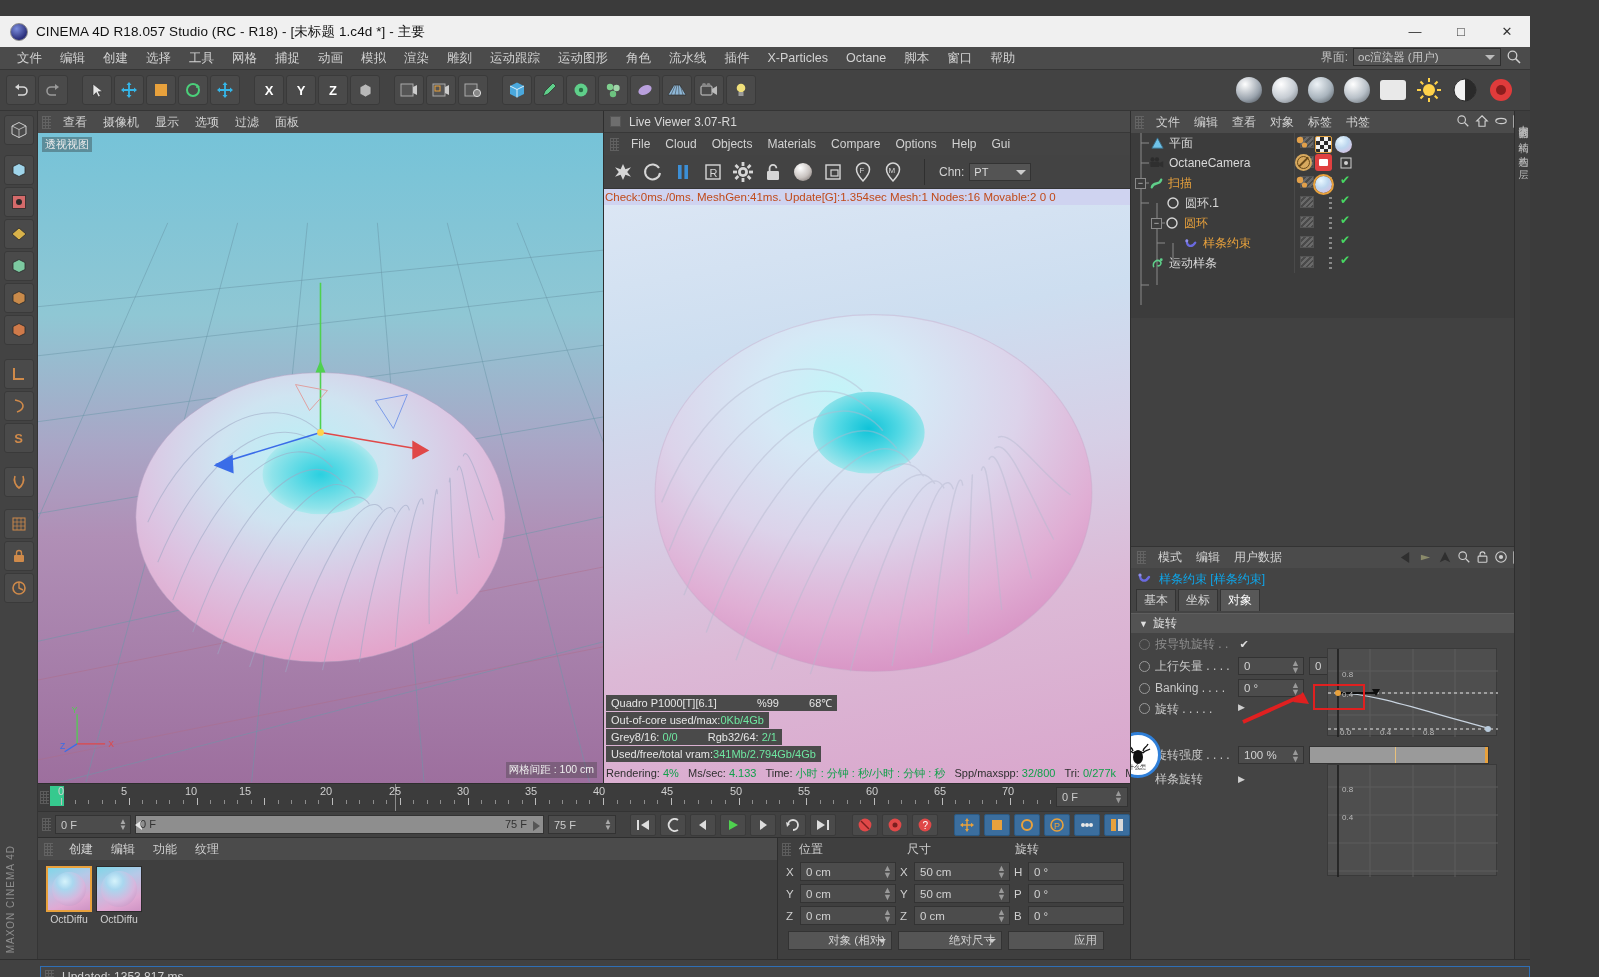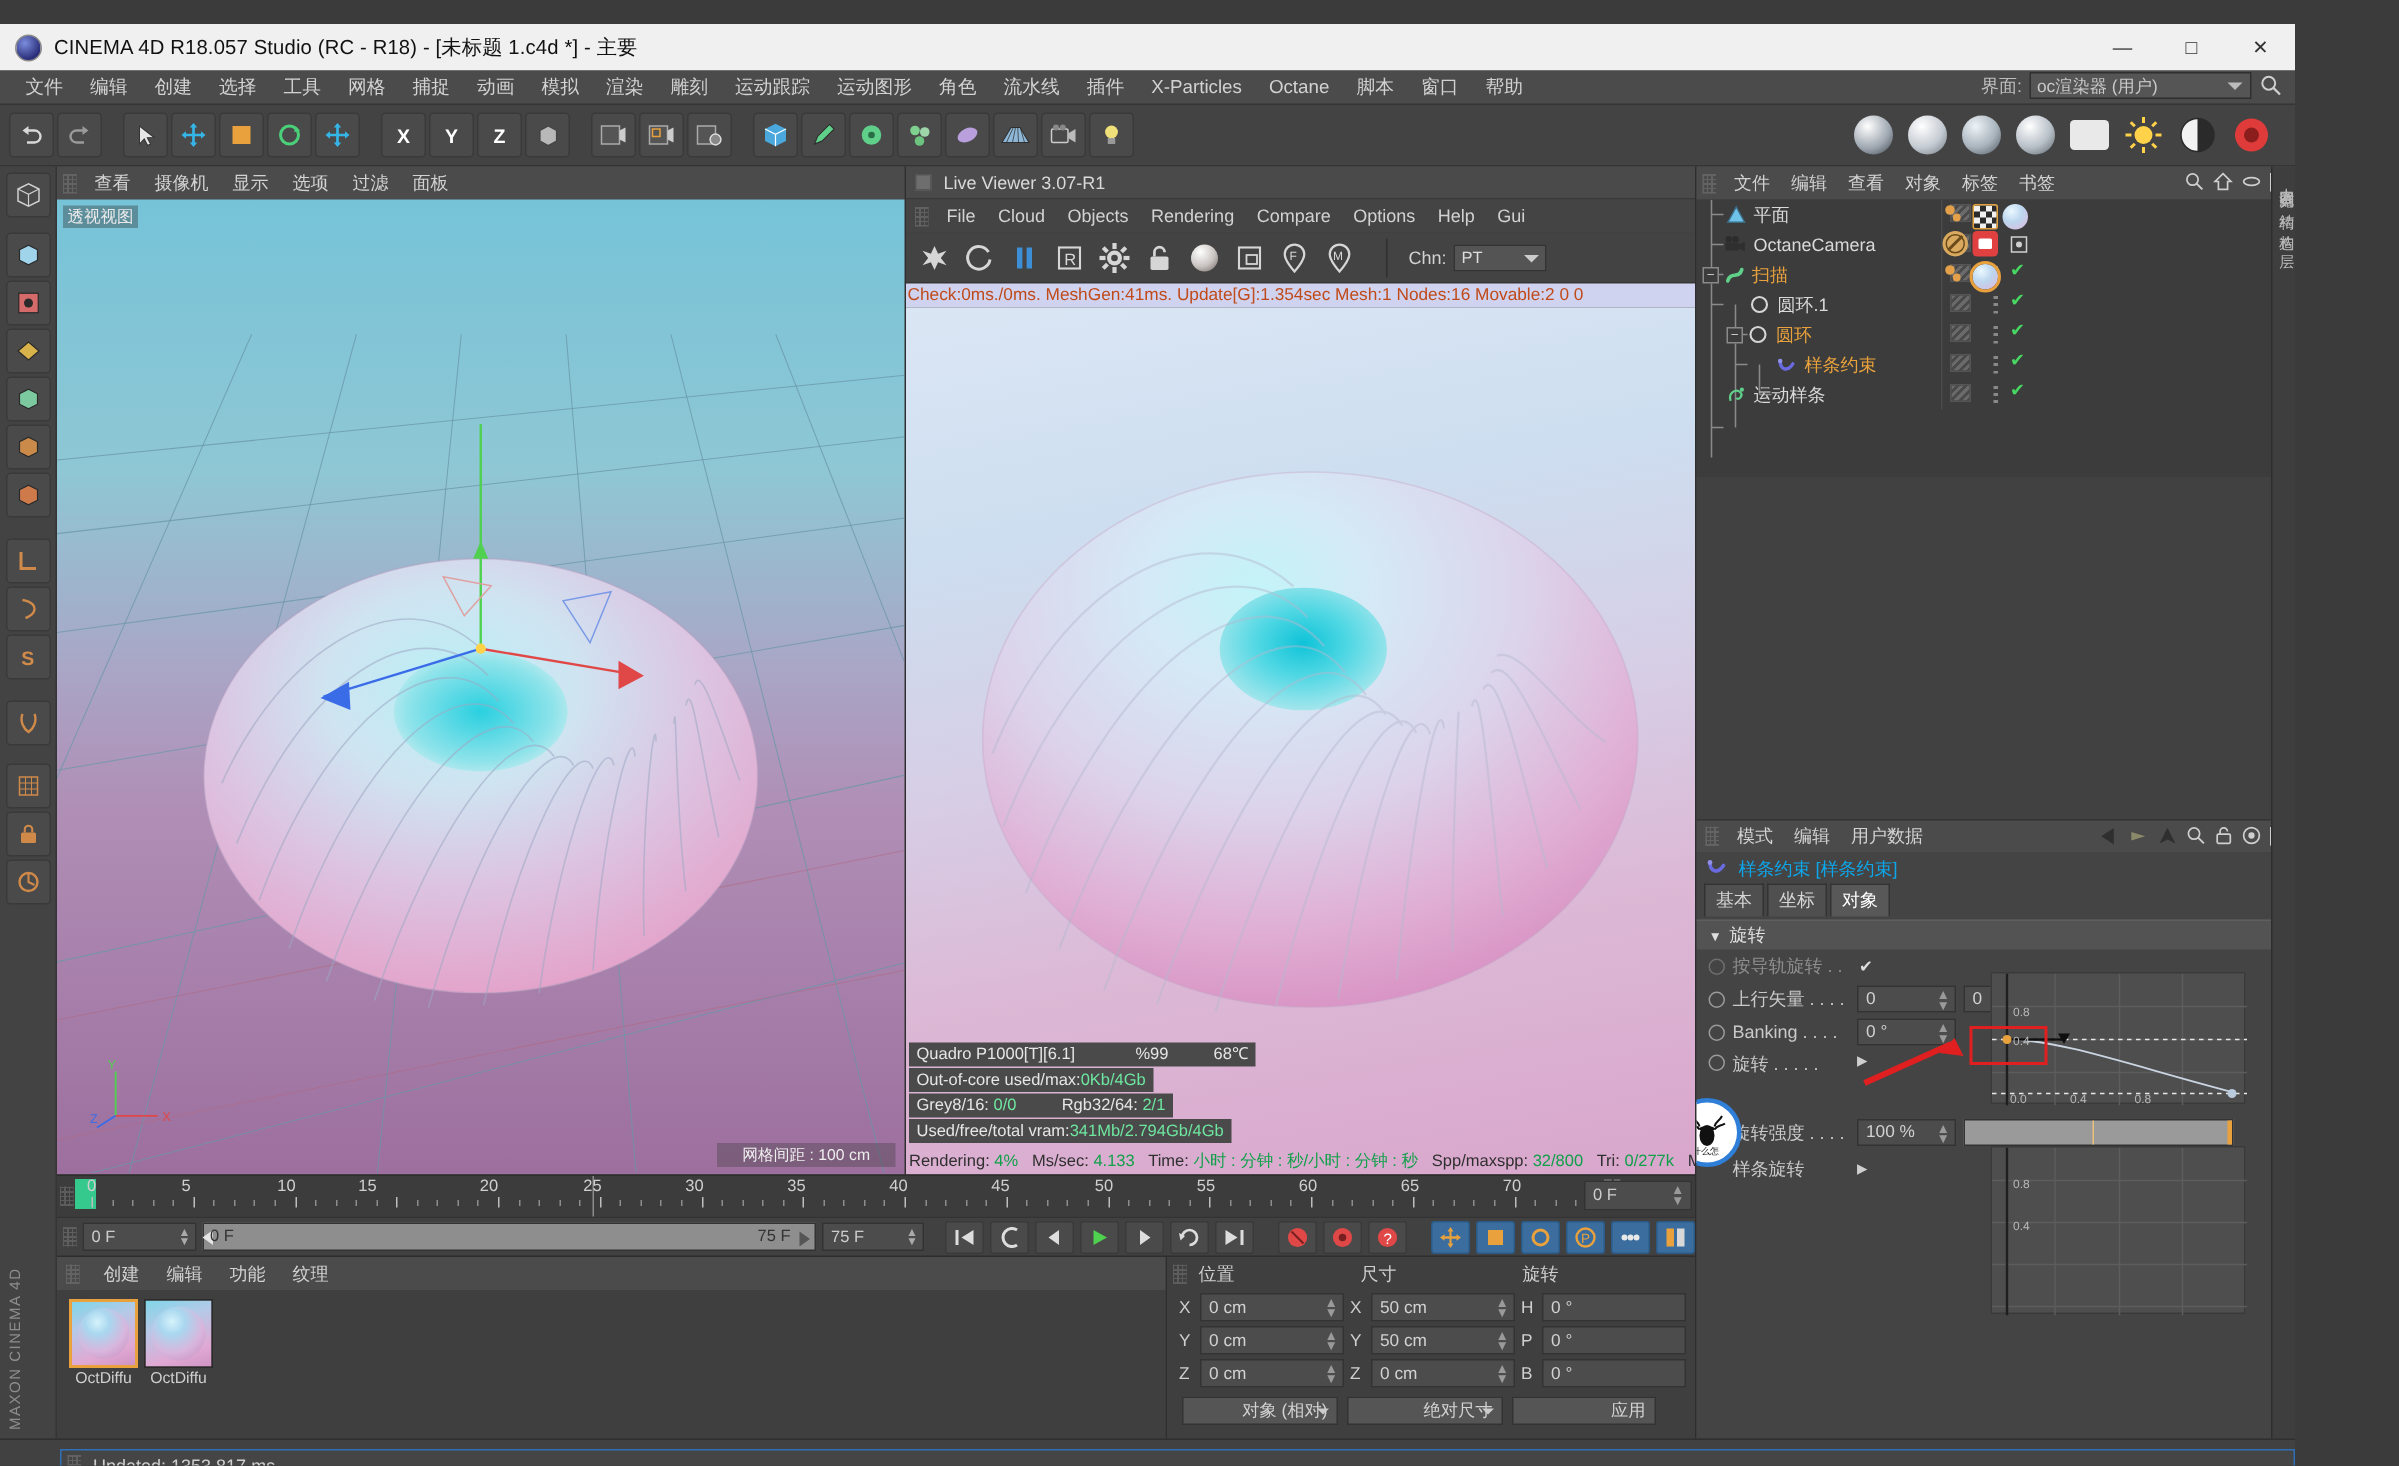--- a/index.html
+++ b/index.html
@@ -55,21 +55,21 @@
   .vp { width:566px; display:flex; flex-direction:column; border-right:1px solid #2e2e2e;}
   .vpmenu { height:22px; background:#4b4b4b; display:flex; align-items:center; gap:2px; padding-left:4px;}
   .vpmenu .grip { width:9px;height:13px; background:
      repeating-linear-gradient(0deg,#777 0 1px,transparent 1px 3px),
      repeating-linear-gradient(90deg,#777 0 1px,transparent 1px 3px); opacity:.55; margin-right:3px;}
   .vpmenu .mi { padding:2px 7px; font-size:12px; color:#d2d2d2;}
   .vpcanvas { flex:1; position:relative; overflow:hidden;
      background:linear-gradient(180deg,#76c3d8 0%,#8fc7d4 28%,#a9a6c6 48%,#b08fb6 62%,#9d6f9e 100%);}
   .vplabel { position:absolute; top:4px; left:4px; font-size:11px; color:#e9e9e9; background:rgba(40,40,40,.35); padding:0 3px;}
   .vpgrid { position:absolute; inset:0; }
-  .vpscale { position:absolute; right:6px; bottom:5px; font-size:10.5px; color:#eee; background:rgba(60,60,60,.35); padding:1px 17px;}
+  .vpscale { position:absolute; right:6px; bottom:5px; font-size:10.5px; color:#eee; background:rgba(60,60,60,.35); padding:1px 3px;}
 
   
   .lv { flex:1; display:flex; flex-direction:column; background:#3f3f3f; min-width:0;}
   .lvtitle { height:22px; background:#4a4a4a; display:flex; align-items:center; gap:8px; padding-left:6px;
      border-bottom:1px solid #383838;}
   .lvtitle .sq { width:11px;height:11px;background:#6e6e6e;border:1px solid #555;}
   .lvtitle .t { font-size:12px; color:#d9d9d9;}
   .lvmenu { height:22px; background:#444; display:flex; align-items:center; gap:1px; padding-left:4px;}
   .lvmenu .mi { padding:2px 7px; font-size:12px; color:#d2d2d2;}
   .lvtools { height:34px; background:#434343; display:flex; align-items:center; gap:4px; padding-left:6px;
@@ -634,21 +634,21 @@
         <div class="lv">
           <div class="lvtitle">
             <div class="sq"></div>
             <div class="t">Live Viewer 3.07-R1</div>
           </div>
           <div class="lvmenu">
             <div class="grip" style="width:9px;height:13px;background:repeating-linear-gradient(0deg,#777 0 1px,transparent 1px 3px),repeating-linear-gradient(90deg,#777 0 1px,transparent 1px 3px);opacity:.55;margin:0 4px 0 2px"></div>
             <div class="mi">File</div>
             <div class="mi">Cloud</div>
             <div class="mi">Objects</div>
-            <div class="mi">Rendering</div>
+            <div class="mi">Materials</div>
             <div class="mi">Compare</div>
             <div class="mi">Options</div>
             <div class="mi">Help</div>
             <div class="mi">Gui</div>
           </div>
           <div class="lvtools">
             <div class="lvt">
               <svg width="22" height="22" viewBox="0 0 22 22">
                   <path d="M11 3 L13.4 8.2 L19 6.2 L15.2 11 L19 15.8 L13.4 13.8 L11 19 L8.6 13.8 L3 15.8 L6.8 11 L3 6.2 L8.6 8.2 Z" fill="#d6d6d6"></path>
                 </svg>

